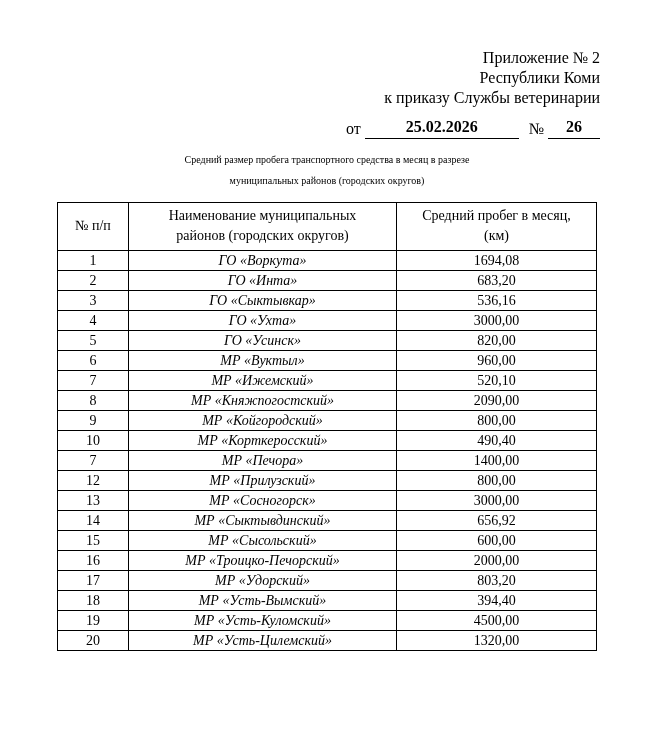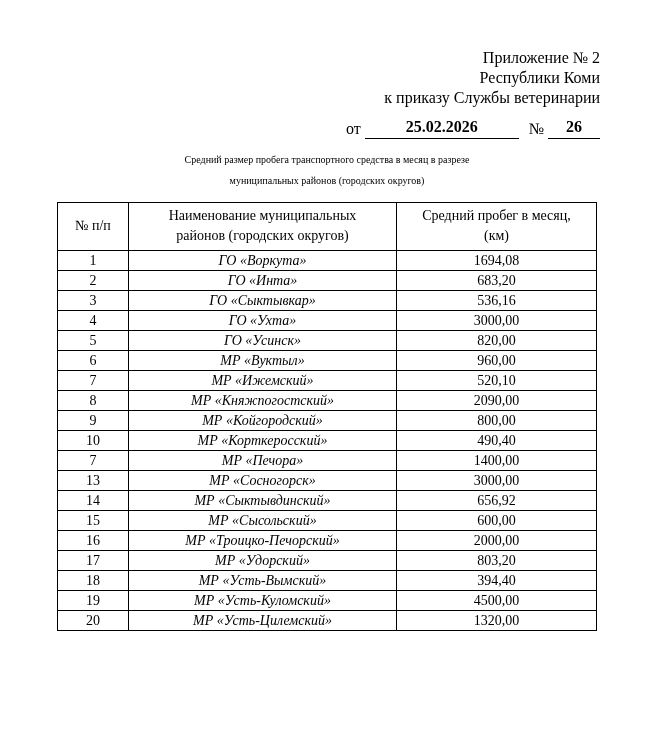--- a/index.html
+++ b/index.html
@@ -214,20 +214,25 @@
           <td class="num">10</td>
           <td class="name">МР «Корткеросский»</td>
           <td class="val">490,40</td>
         </tr>
         <tr>
           <td class="num">7</td>
           <td class="name">МР «Печора»</td>
           <td class="val">1400,00</td>
         </tr>
         <tr>
+          <td class="num">12</td>
+          <td class="name">МР «Прилузский»</td>
+          <td class="val">800,00</td>
+        </tr>
+        <tr>
           <td class="num">13</td>
           <td class="name">МР «Сосногорск»</td>
           <td class="val">3000,00</td>
         </tr>
         <tr>
           <td class="num">14</td>
           <td class="name">МР «Сыктывдинский»</td>
           <td class="val">656,92</td>
         </tr>
         <tr>

